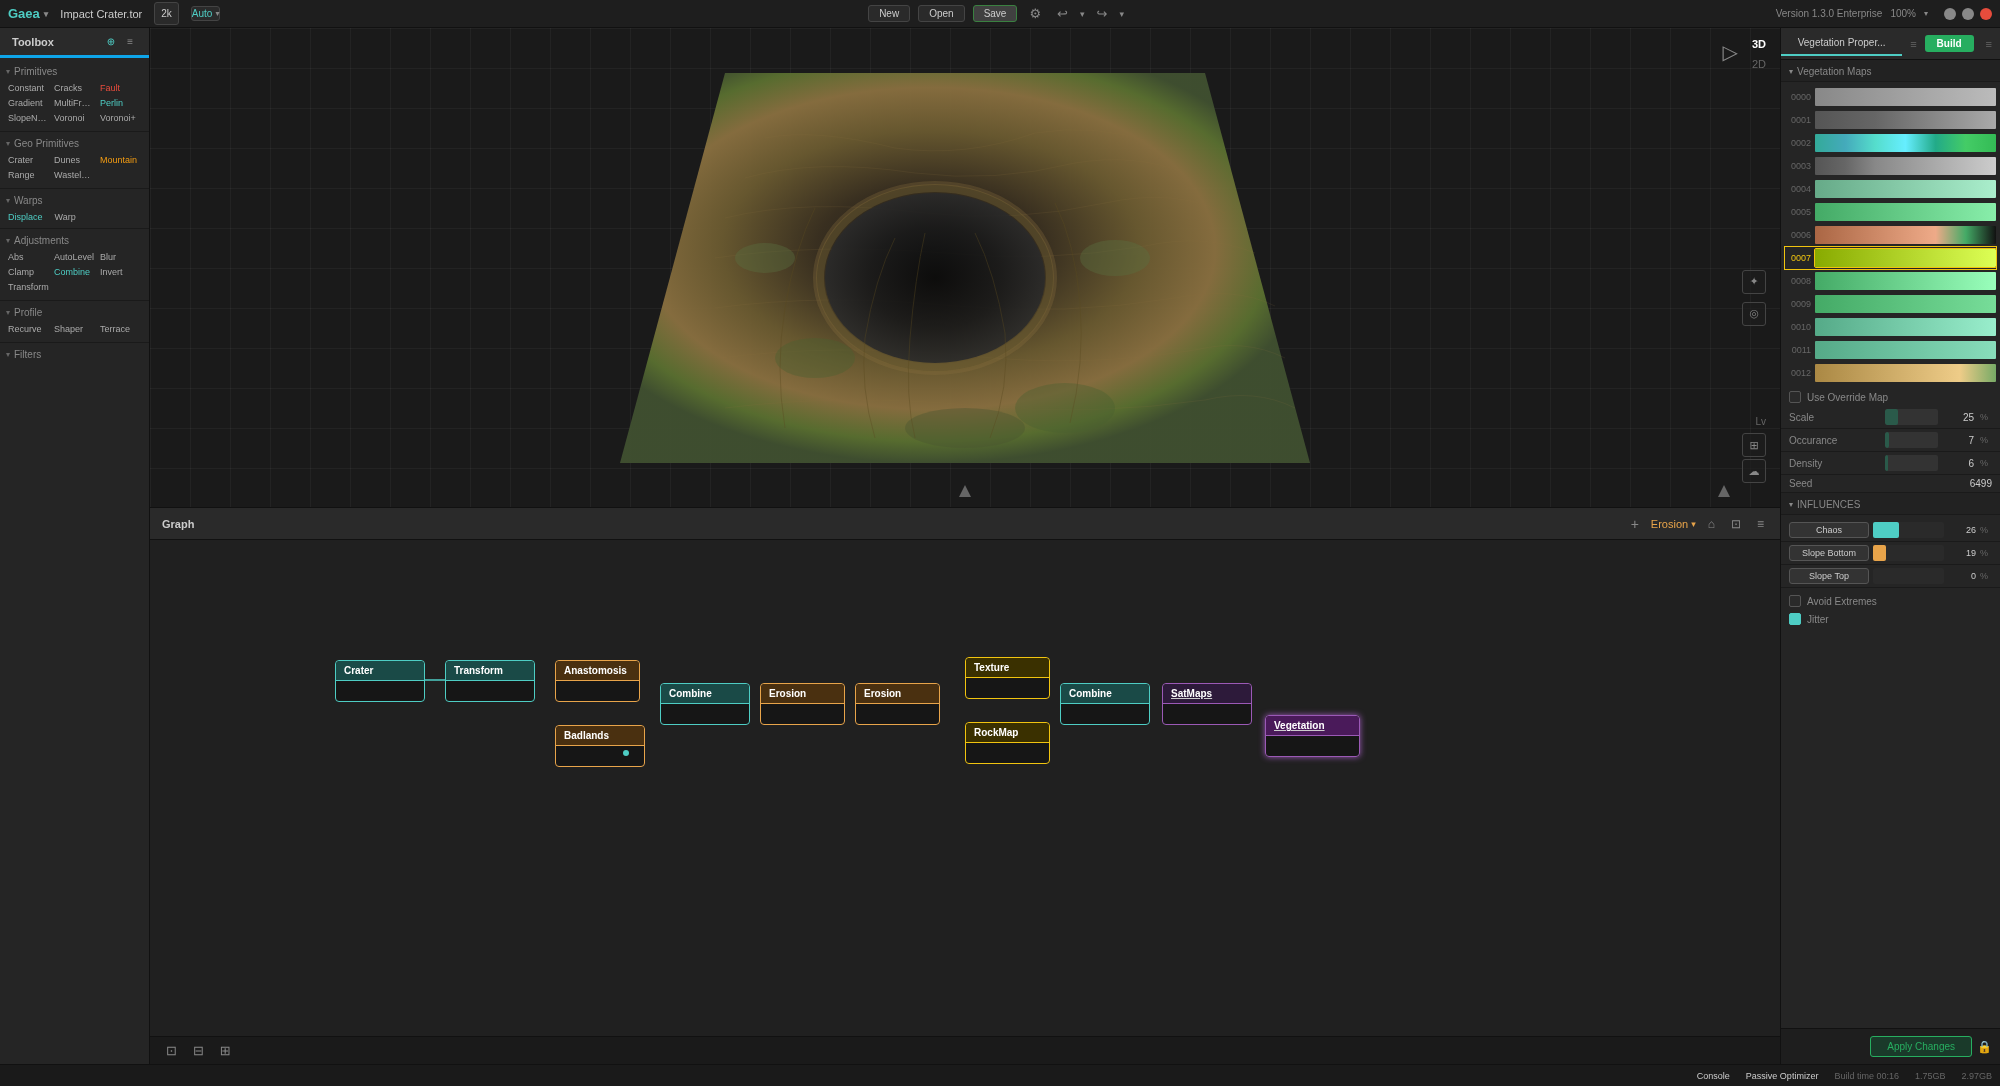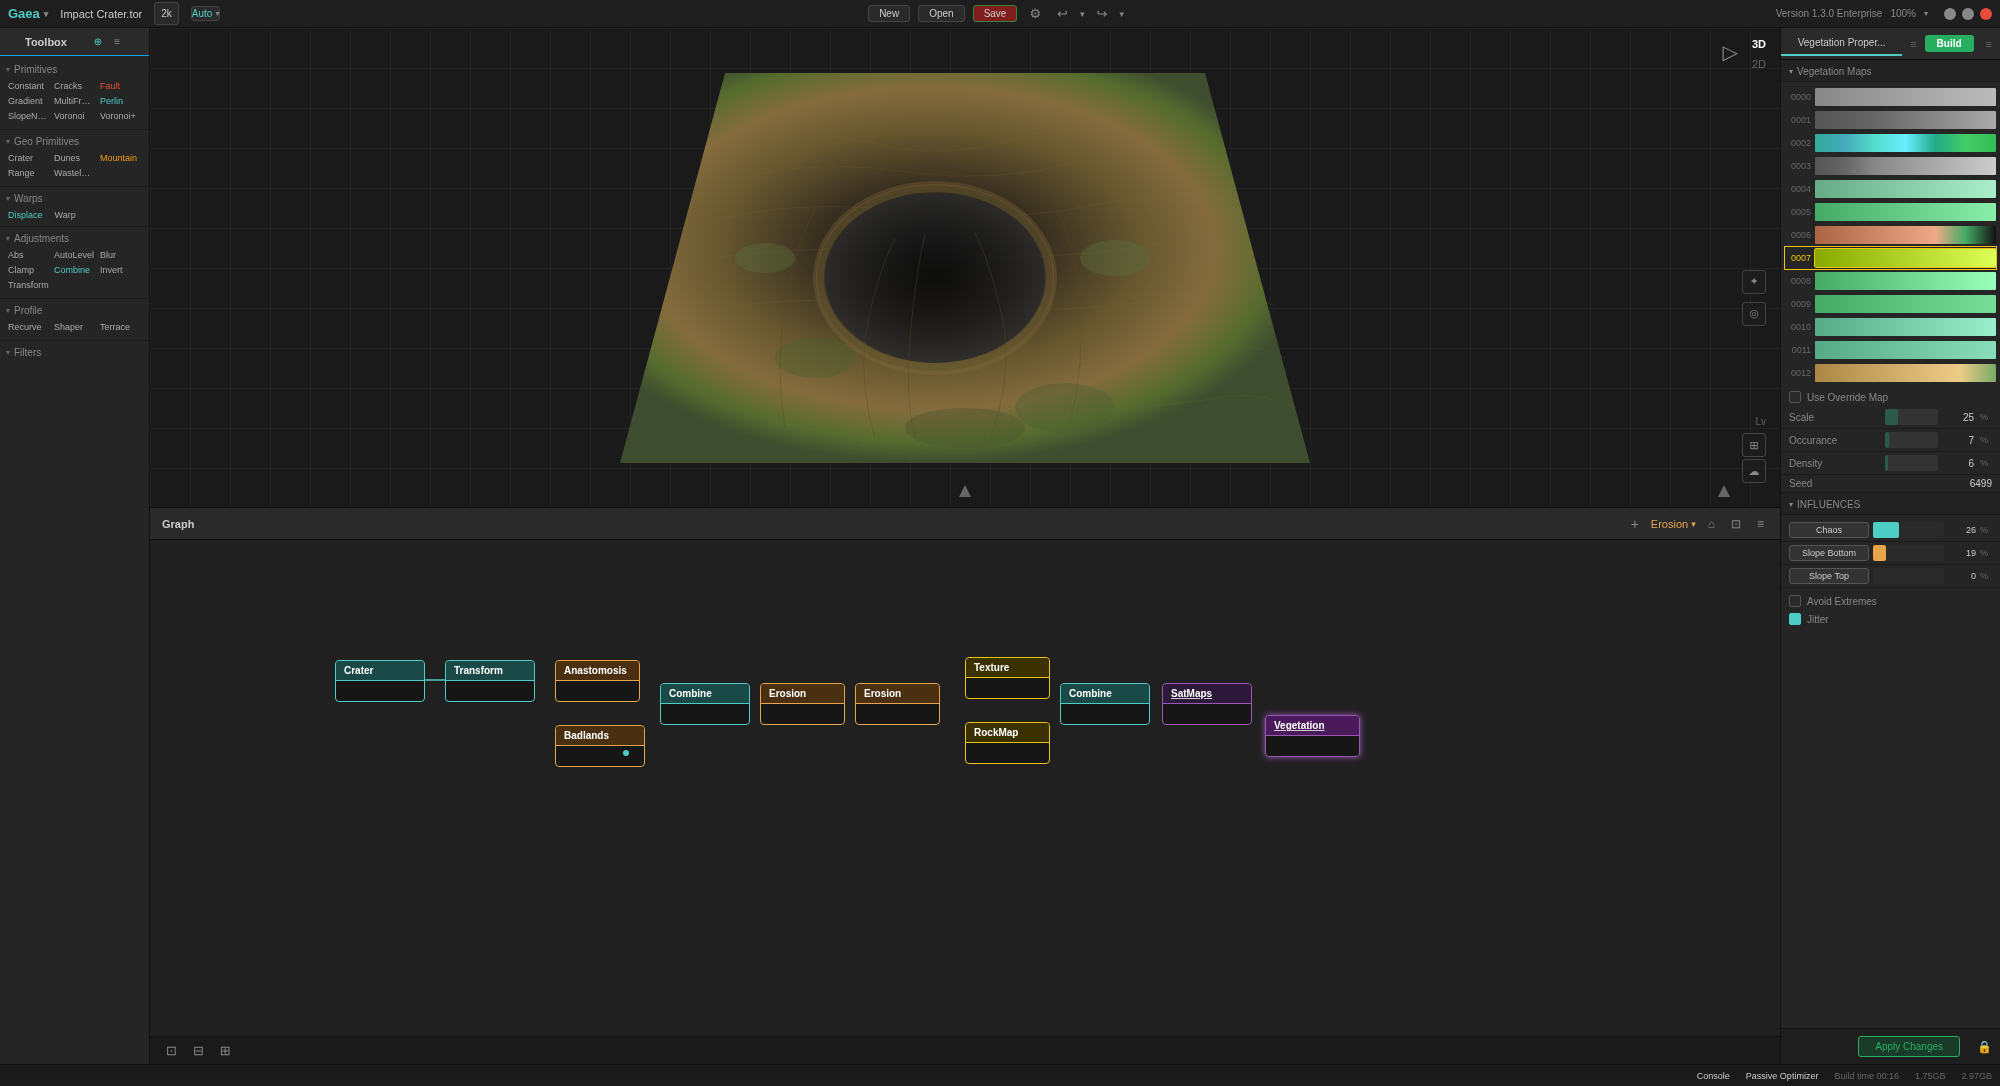--- a/index.html
+++ b/index.html
@@ -72,21 +72,21 @@
     .toolbar-btn {
       background: #2a2a2a;
       border: 1px solid #444;
       border-radius: 3px;
       padding: 2px 10px;
       color: #ccc;
       font-size: 10px;
       cursor: pointer;
     }
     .toolbar-btn.save {
-      background: #7f1d1d;
+      background: #404040;
       border-color: #3a8040;
     }
     .undo-redo {
       display: flex;
       align-items: center;
       gap: 4px;
     }
     .icon-btn {
       background: none;
       border: none;
@@ -132,22 +132,22 @@
       border-right: 1px solid #111;
       display: flex;
       flex-direction: column;
       overflow: hidden;
       flex-shrink: 0;
     }
     .toolbox-header {
       display: flex;
       align-items: center;
       justify-content: space-between;
-      padding: 6px 25px;
-      border-bottom: 1px solid #0ea5e9;
+      padding: 6px 12px;
+      border-bottom: 3px solid #0ea5e9;
       background: #2a2a2a;
     }
     .toolbox-title {
       color: #ccc;
       font-size: 11px;
       font-weight: bold;
     }
     .toolbox-controls {
       display: flex;
       gap: 4px;
@@ -626,21 +626,21 @@
 
     
     .props-bottom {
       height: 36px;
       background: #1e1e1e;
       border-top: 1px solid #111;
       display: flex;
       align-items: center;
       justify-content: flex-end;
       padding: 0 8px;
-      gap: 17px;
+      gap: 5px;
     }
     .apply-btn {
       background: #1a3a2a;
       border: 1px solid #27ae60;
       border-radius: 3px;
       padding: 4px 16px;
       color: #27ae60;
       font-size: 10px;
       cursor: pointer;
     }

